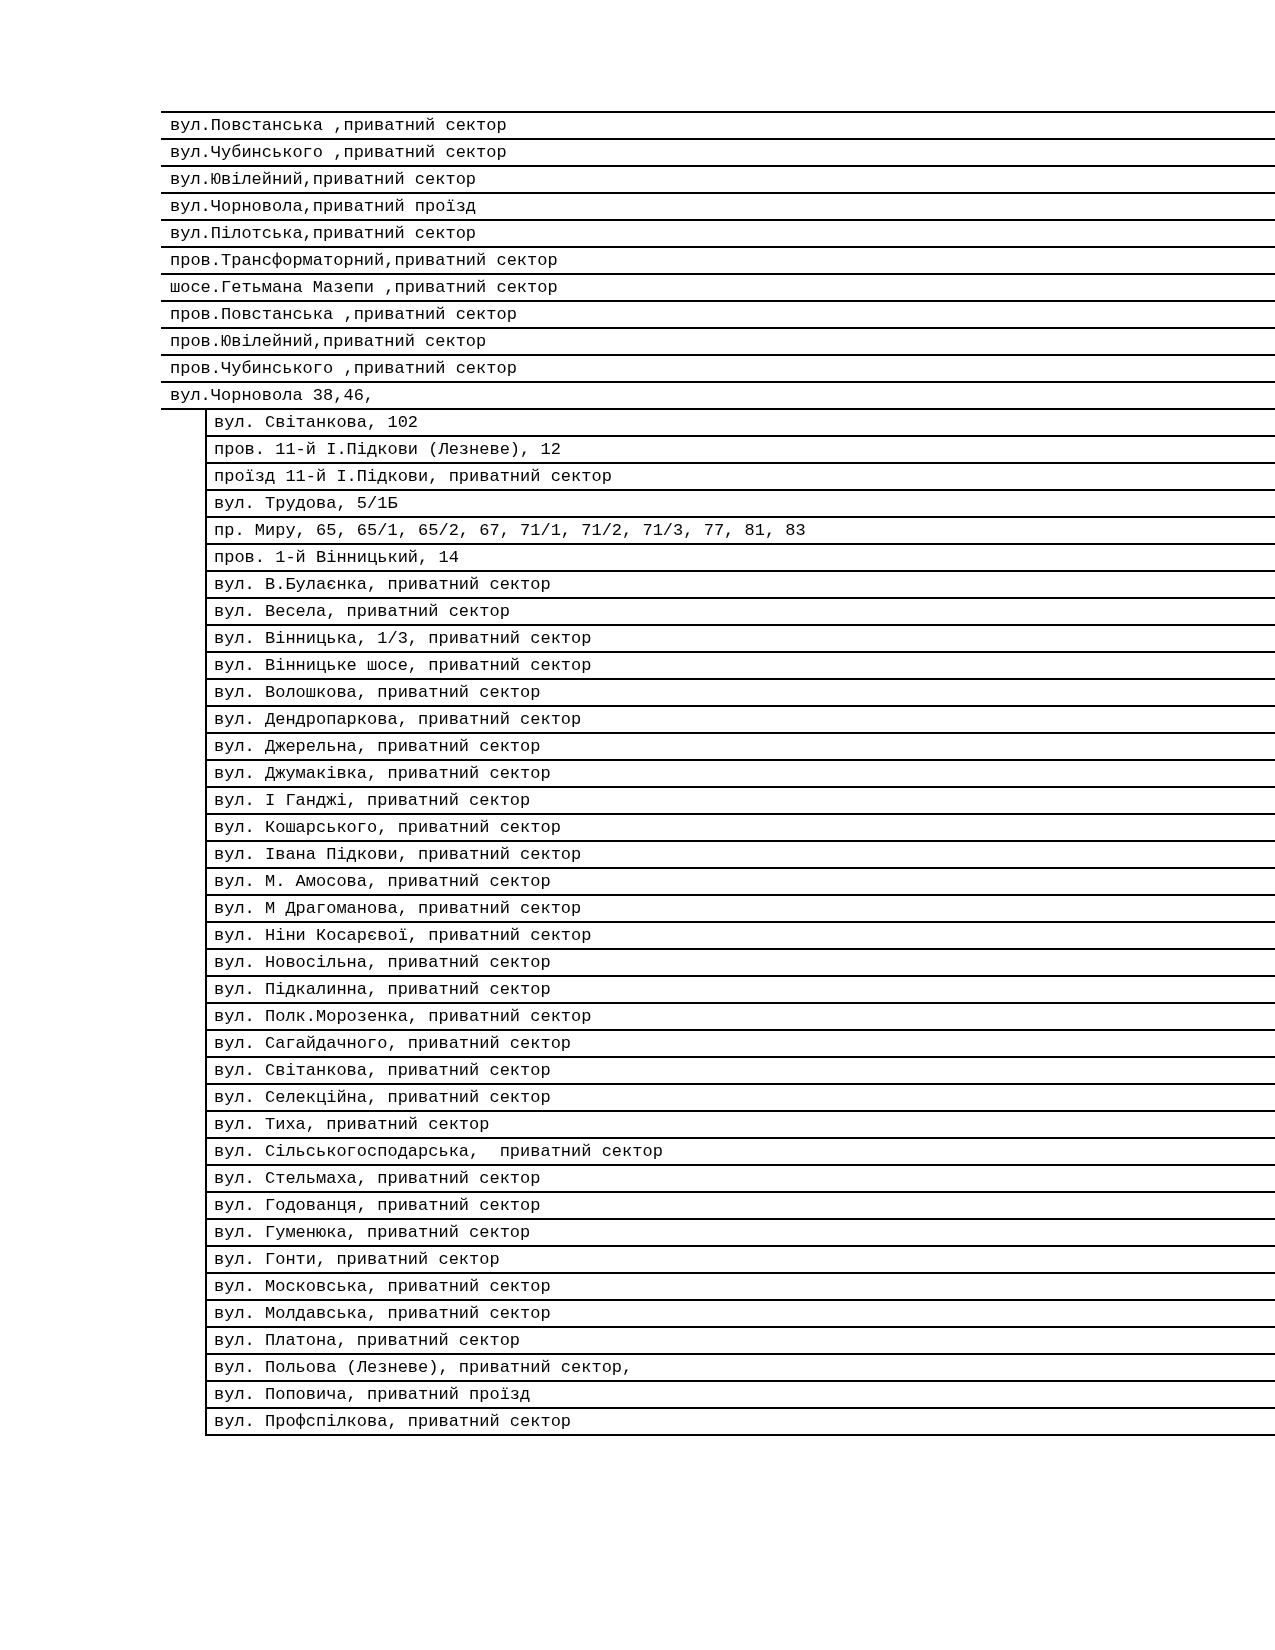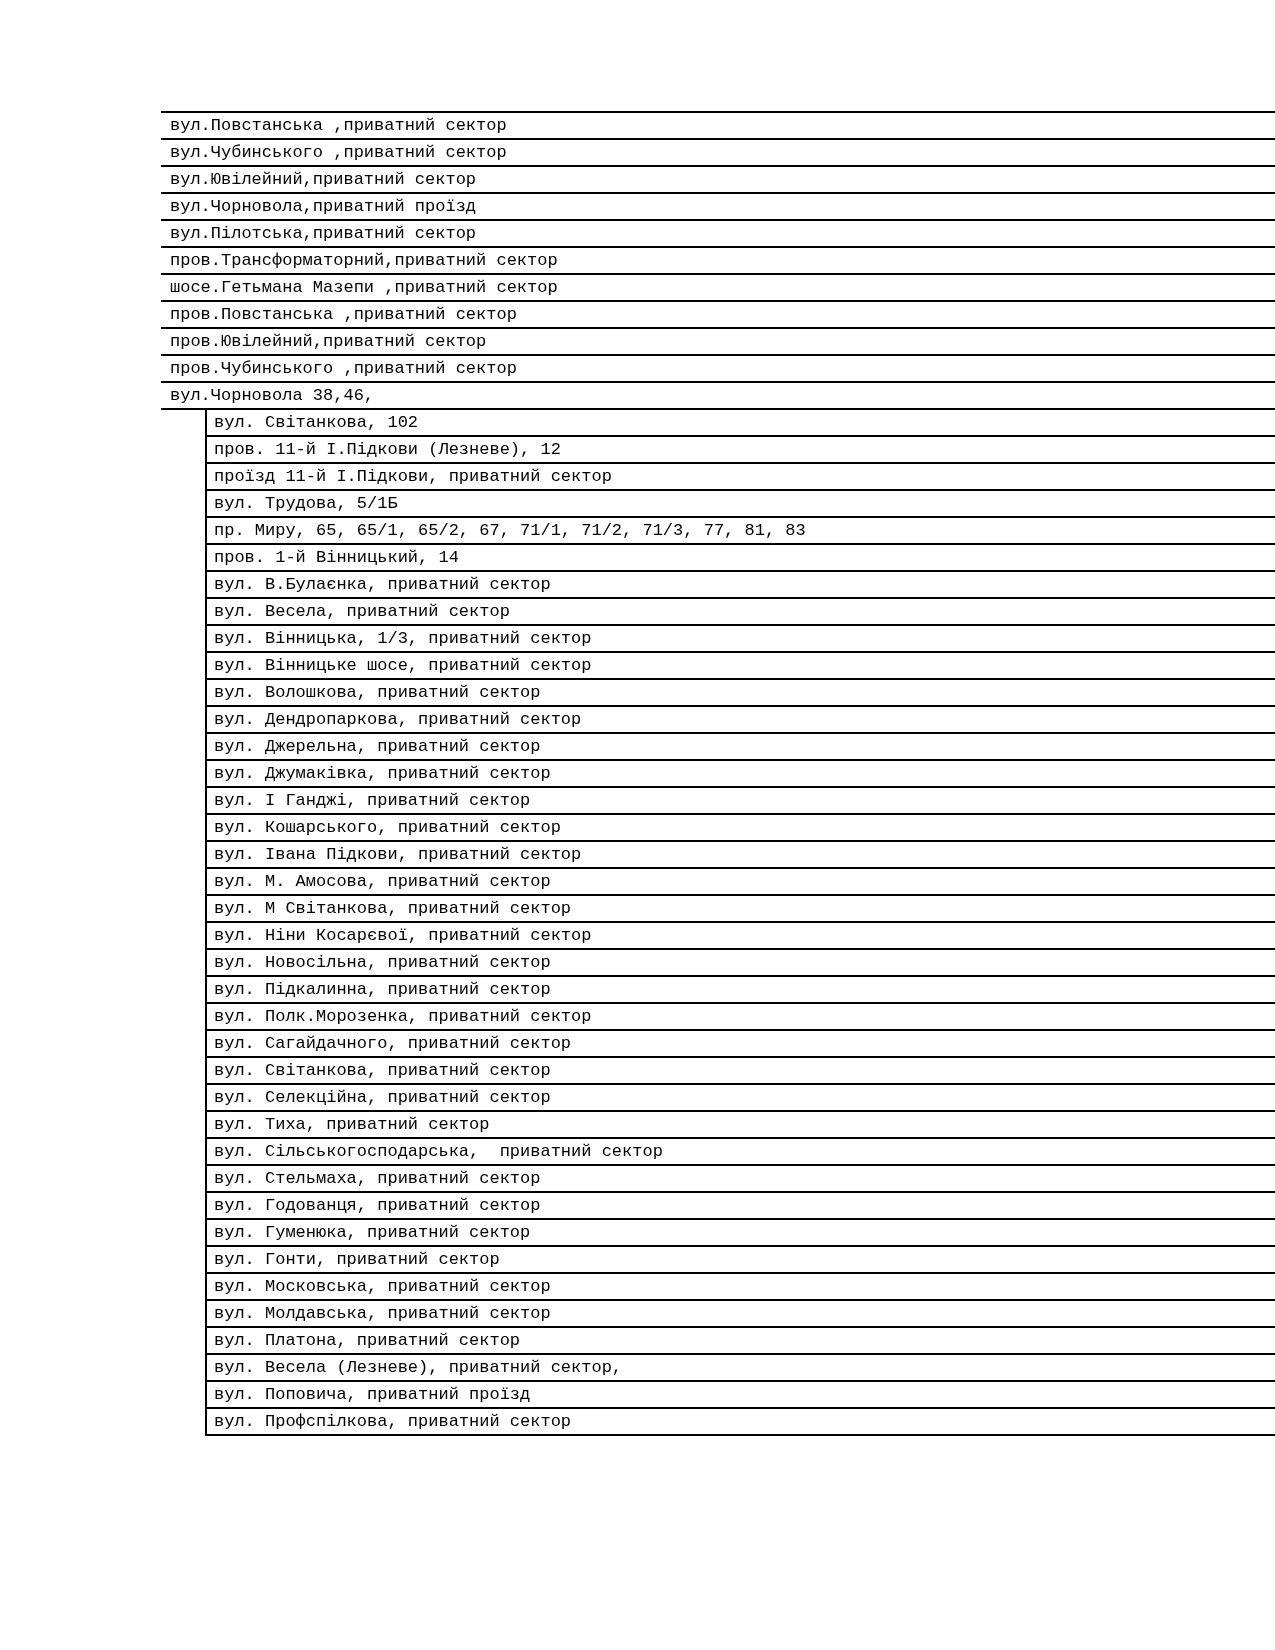--- a/index.html
+++ b/index.html
@@ -76,34 +76,34 @@
       <div class="trow full"><span>вул. Вінницька, 1/3, приватний сектор</span></div>
       <div class="trow full"><span>вул. Вінницьке шосе, приватний сектор</span></div>
       <div class="trow full"><span>вул. Волошкова, приватний сектор</span></div>
       <div class="trow full"><span>вул. Дендропаркова, приватний сектор</span></div>
       <div class="trow full"><span>вул. Джерельна, приватний сектор</span></div>
       <div class="trow full"><span>вул. Джумаківка, приватний сектор</span></div>
       <div class="trow full"><span>вул. І Ганджі, приватний сектор</span></div>
       <div class="trow full"><span>вул. Кошарського, приватний сектор</span></div>
       <div class="trow full"><span>вул. Івана Підкови, приватний сектор</span></div>
       <div class="trow full"><span>вул. М. Амосова, приватний сектор</span></div>
-      <div class="trow full"><span>вул. М Світанкова, приватний сектор</span></div>
+      <div class="trow full"><span>вул. М Драгоманова, приватний сектор</span></div>
       <div class="trow full"><span>вул. Ніни Косарєвої, приватний сектор</span></div>
       <div class="trow full"><span>вул. Новосільна, приватний сектор</span></div>
       <div class="trow full"><span>вул. Підкалинна, приватний сектор</span></div>
       <div class="trow full"><span>вул. Полк.Морозенка, приватний сектор</span></div>
       <div class="trow full"><span>вул. Сагайдачного, приватний сектор</span></div>
       <div class="trow full"><span>вул. Світанкова, приватний сектор</span></div>
       <div class="trow full"><span>вул. Селекційна, приватний сектор</span></div>
       <div class="trow full"><span>вул. Тиха, приватний сектор</span></div>
       <div class="trow full"><span>вул. Сільськогосподарська,  приватний сектор</span></div>
       <div class="trow full"><span>вул. Стельмаха, приватний сектор</span></div>
       <div class="trow full"><span>вул. Годованця, приватний сектор</span></div>
       <div class="trow full"><span>вул. Гуменюка, приватний сектор</span></div>
       <div class="trow full"><span>вул. Гонти, приватний сектор</span></div>
       <div class="trow full"><span>вул. Московська, приватний сектор</span></div>
       <div class="trow full"><span>вул. Молдавська, приватний сектор</span></div>
       <div class="trow full"><span>вул. Платона, приватний сектор</span></div>
-      <div class="trow full"><span>вул. Весела (Лезневе), приватний сектор,</span></div>
+      <div class="trow full"><span>вул. Польова (Лезневе), приватний сектор,</span></div>
       <div class="trow full"><span>вул. Поповича, приватний проїзд</span></div>
       <div class="trow full"><span>вул. Профспілкова, приватний сектор</span></div>
     </div>
 </div>
 
 </body></html>

